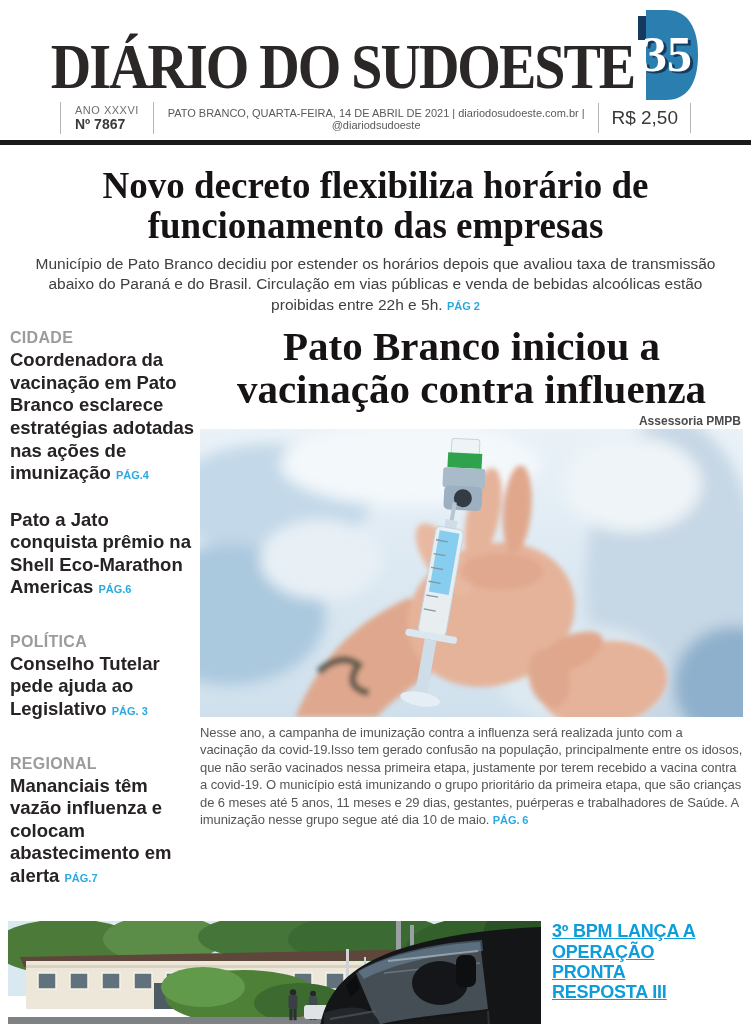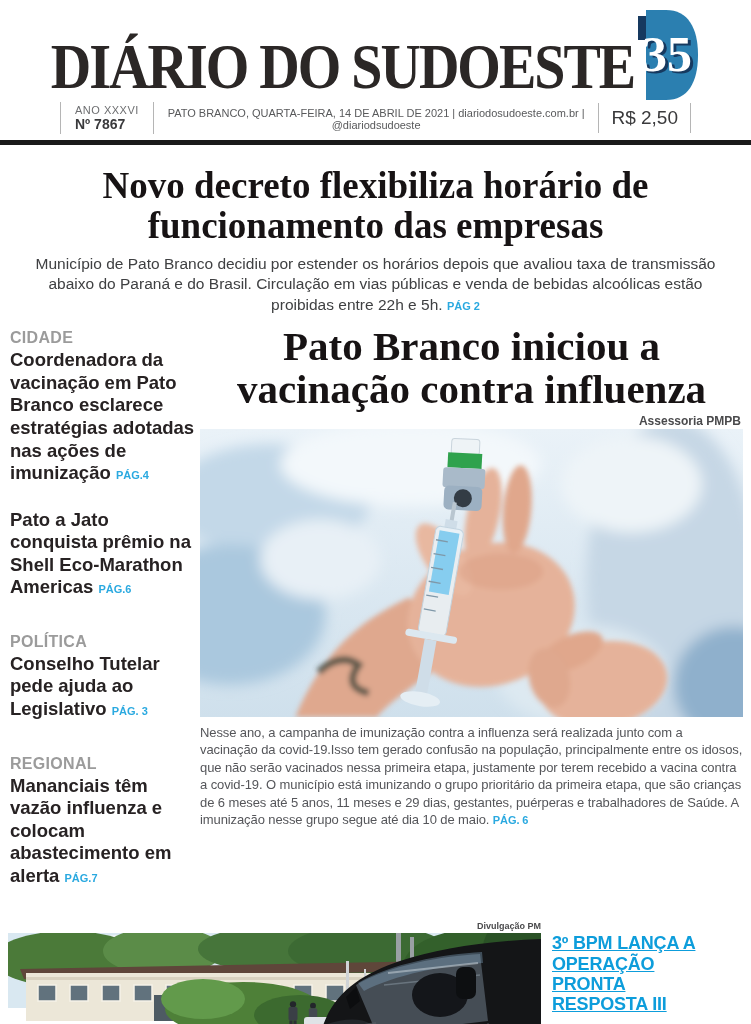--- a/index.html
+++ b/index.html
@@ -206,21 +206,20 @@
       </div>
 
       <p class="main-body">
         <span>Nesse ano, a campanha de imunização contra a influenza será realizada junto com a vacinação da covid-19.Isso tem gerado confusão na população, principalmente entre os idosos, que não serão vacinados nessa primeira etapa, justamente por terem recebido a vacina contra a covid-19. O município está imunizando o grupo prioritário da primeira etapa, que são crianças de 6 meses até 5 anos, 11 meses e 29 dias, gestantes, puérperas e trabalhadores de Saúde. A imunização nesse grupo segue até dia 10 de maio.</span>
         <span class="pag">PÁG. 6</span>
       </p>
     </div>
   </div>
 
   <div class="bottom">
-    <div class="bottom-credit">Divulgação PM</div>
     <div class="bottom-row">
 
       <div class="police-photo photo-frame">
         <svg viewBox="0 0 533 228" aria-hidden="true">
           <defs>
             <linearGradient id="asph" x1="0" y1="0" x2="0" y2="1">
               <stop offset="0" stop-color="#7e8184"></stop>
                 <stop offset="1" stop-color="#a5a8ab"></stop>
             </linearGradient>
           </defs>

